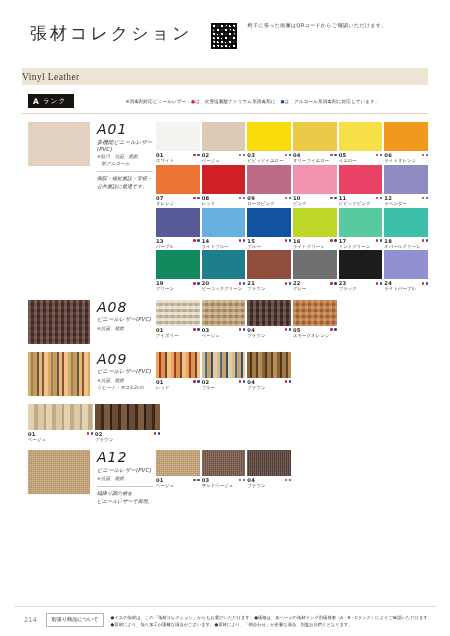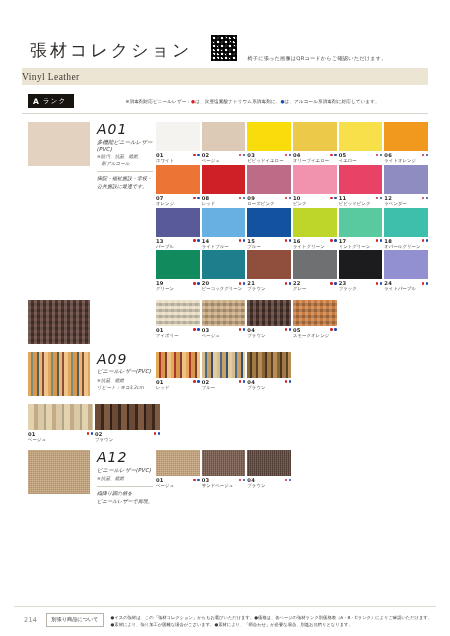--- a/index.html
+++ b/index.html
@@ -6,21 +6,21 @@
   html, body {
     width: 450px; height: 636px;
     background: #ffffff;
     font-family: "DejaVu Sans", "Liberation Sans", sans-serif;
     color: #3a3633;
     overflow: hidden;
   }
   .page { position: relative; width: 450px; height: 636px; background:#fff; }
 
   
-  .header { display:flex; align-items:flex-end; padding: 22px 4px 0 30px; height: 62px; }
+  .header { display:flex; align-items:flex-start; padding: 22px 4px 0 30px; height: 62px; }
   .page-title {
     font-size: 17px; letter-spacing: 3px; color:#2e2a27; font-weight: 400;
     white-space: nowrap;
   }
   .qr {
     width: 28px; height: 28px; margin-left: 18px;
     background-color:#fff;
     background-image:
       repeating-linear-gradient(90deg, #1b1b1b 0 2px, transparent 2px 4px),
       repeating-linear-gradient(0deg, #1b1b1b 0 2px, transparent 2px 4px),
@@ -395,20 +395,25 @@
                 </span>
               </div>
               <span class="sw-name">ライトパープル</span>
             </div>
           </div>
         </div>
       </div>
       <div class="product">
         <div class="prod-left">
           <div class="big-swatch" style="background-color:#54342c;background-image:repeating-linear-gradient(90deg,rgba(255,255,255,.20) 0 3px, transparent 3px 6px),repeating-linear-gradient(0deg,rgba(0,0,0,.22) 0 3px, transparent 3px 6px);background-size:6px 6px;"></div>
+          <div class="prod-info">
+            <div class="prod-code">A08</div>
+            <div class="prod-type">ビニールレザー(PVC)</div>
+            <div class="prod-attr">※抗菌、難燃</div>
+          </div>
         </div>
         <div class="grid-area">
           <div class="swatch-grid small-grid">
             <div class="sw">
               <div class="sw-chip" style="background-color:#e8dcc2;background-image:repeating-linear-gradient(90deg,rgba(255,255,255,.20) 0 3px, transparent 3px 6px),repeating-linear-gradient(0deg,rgba(0,0,0,.22) 0 3px, transparent 3px 6px);background-size:6px 6px;"></div>
               <div class="sw-meta">
                 <span class="sw-num">01</span>
                 <span class="sw-dots">
                   <span class="d red"></span>
                   <span class="d blue"></span>

